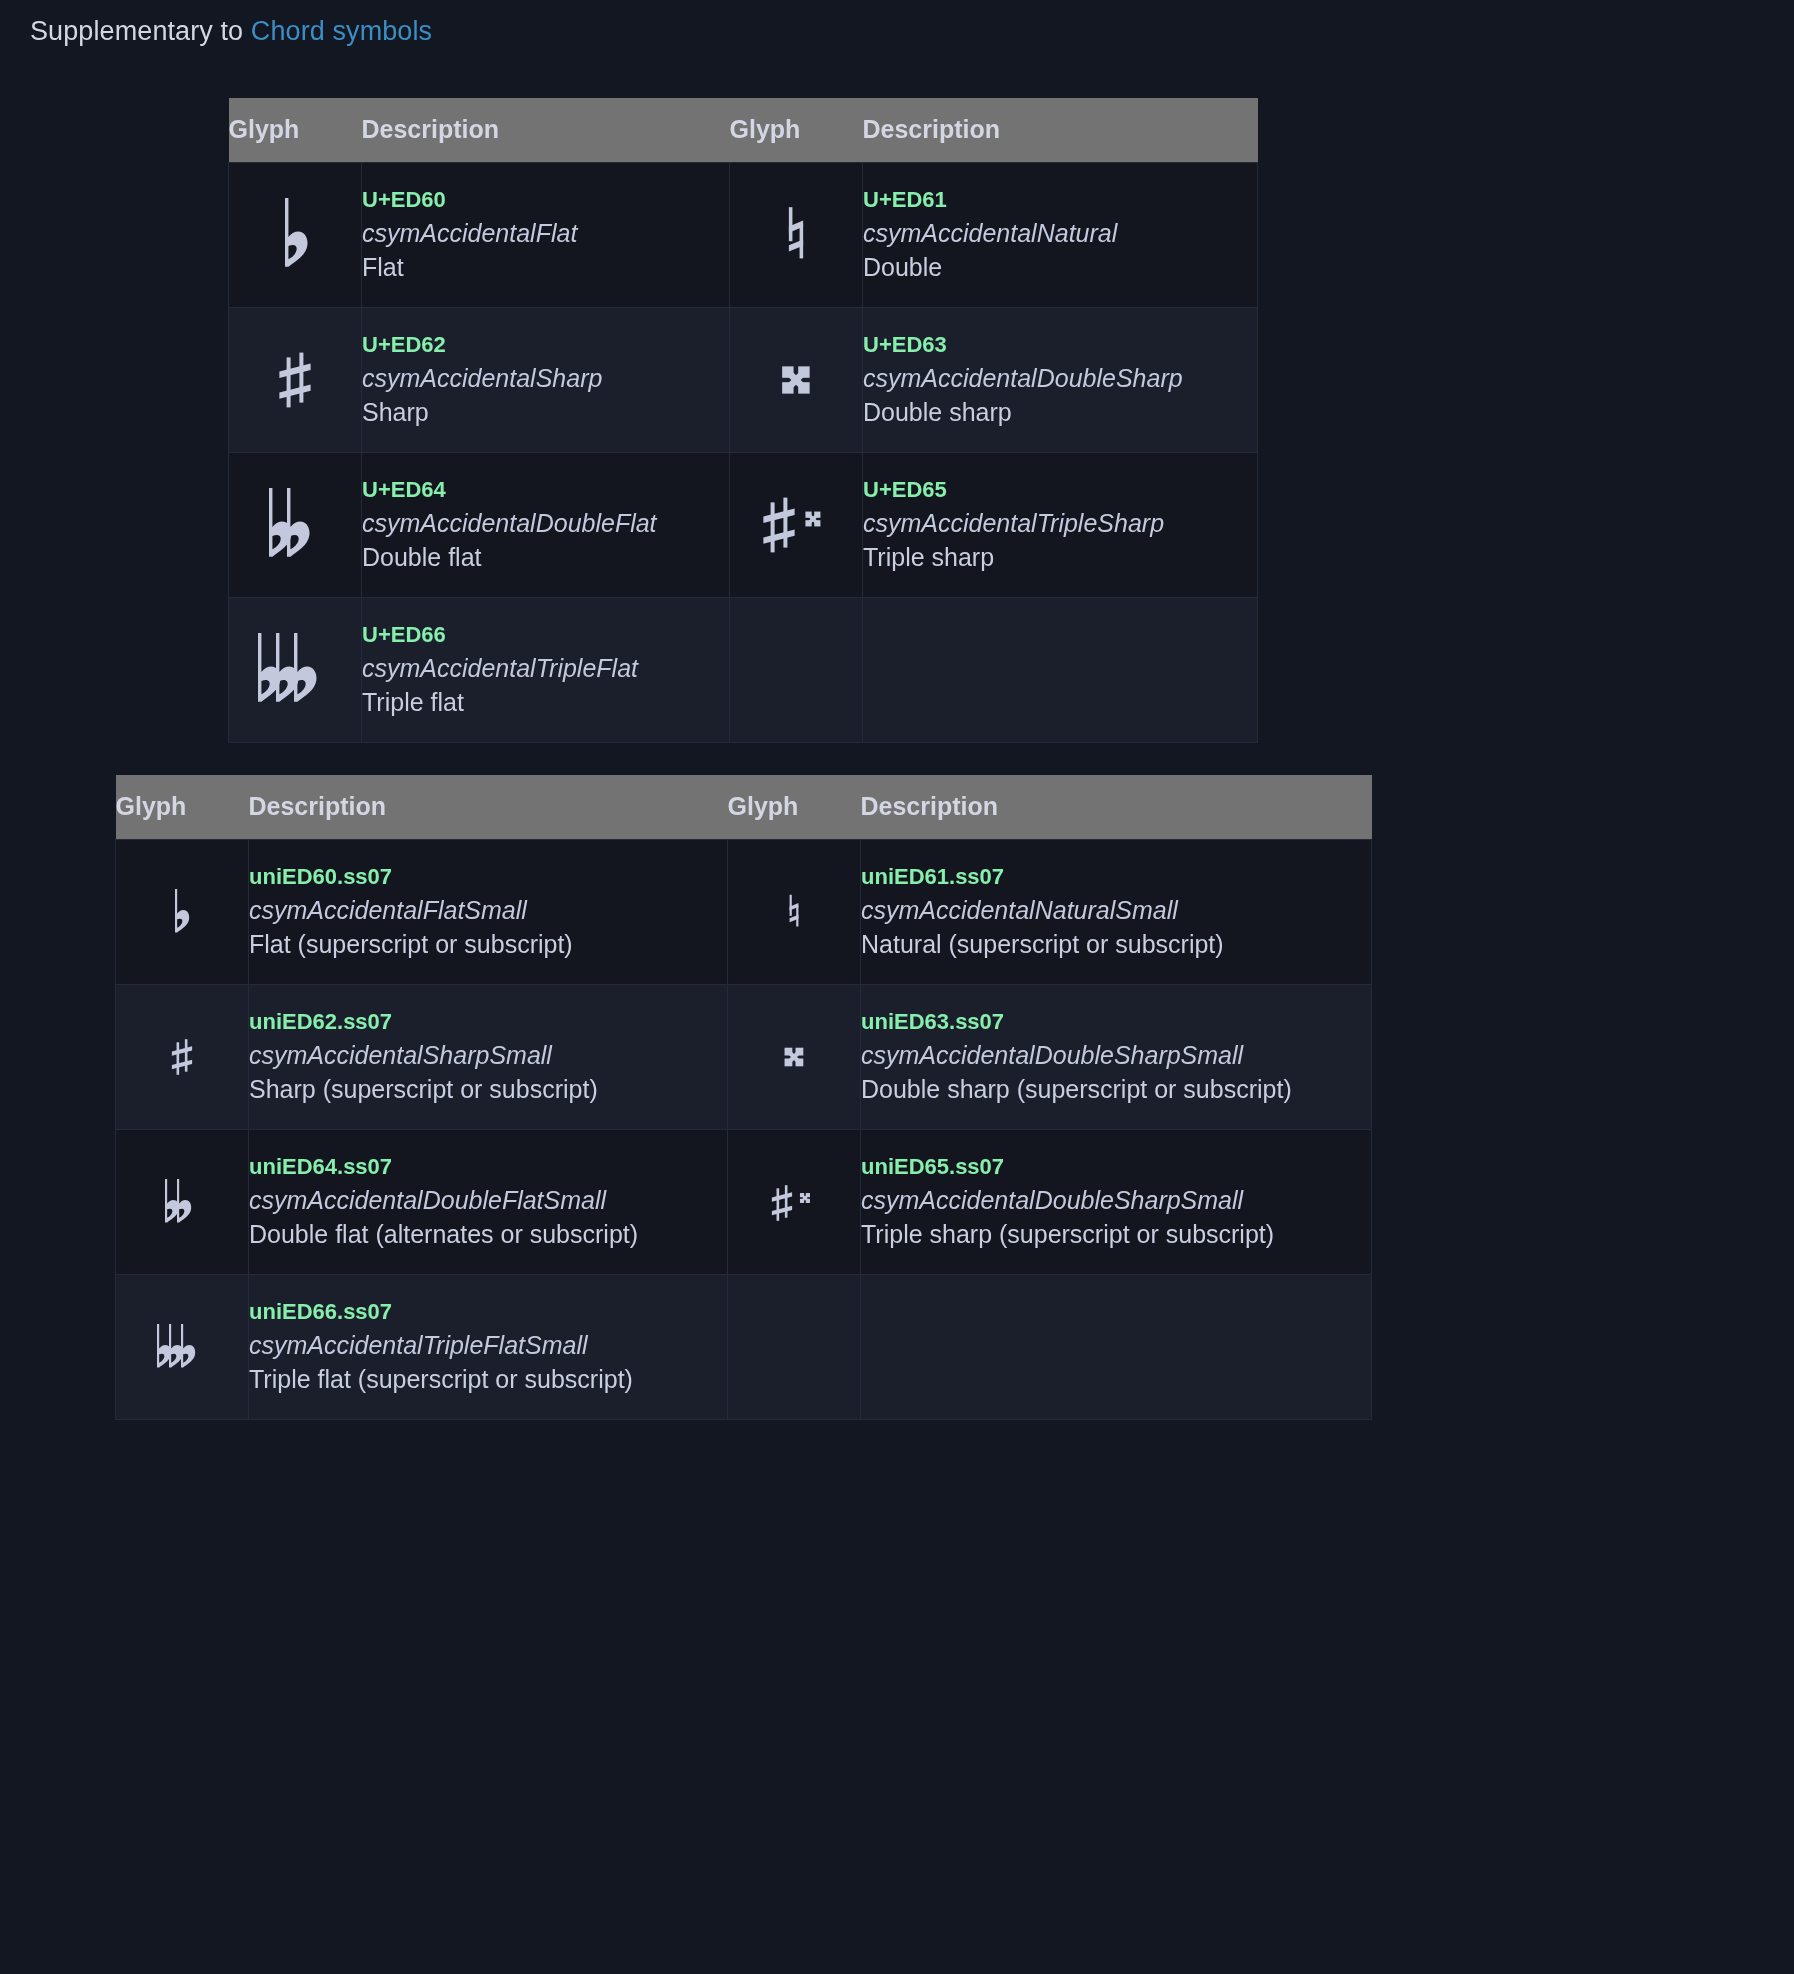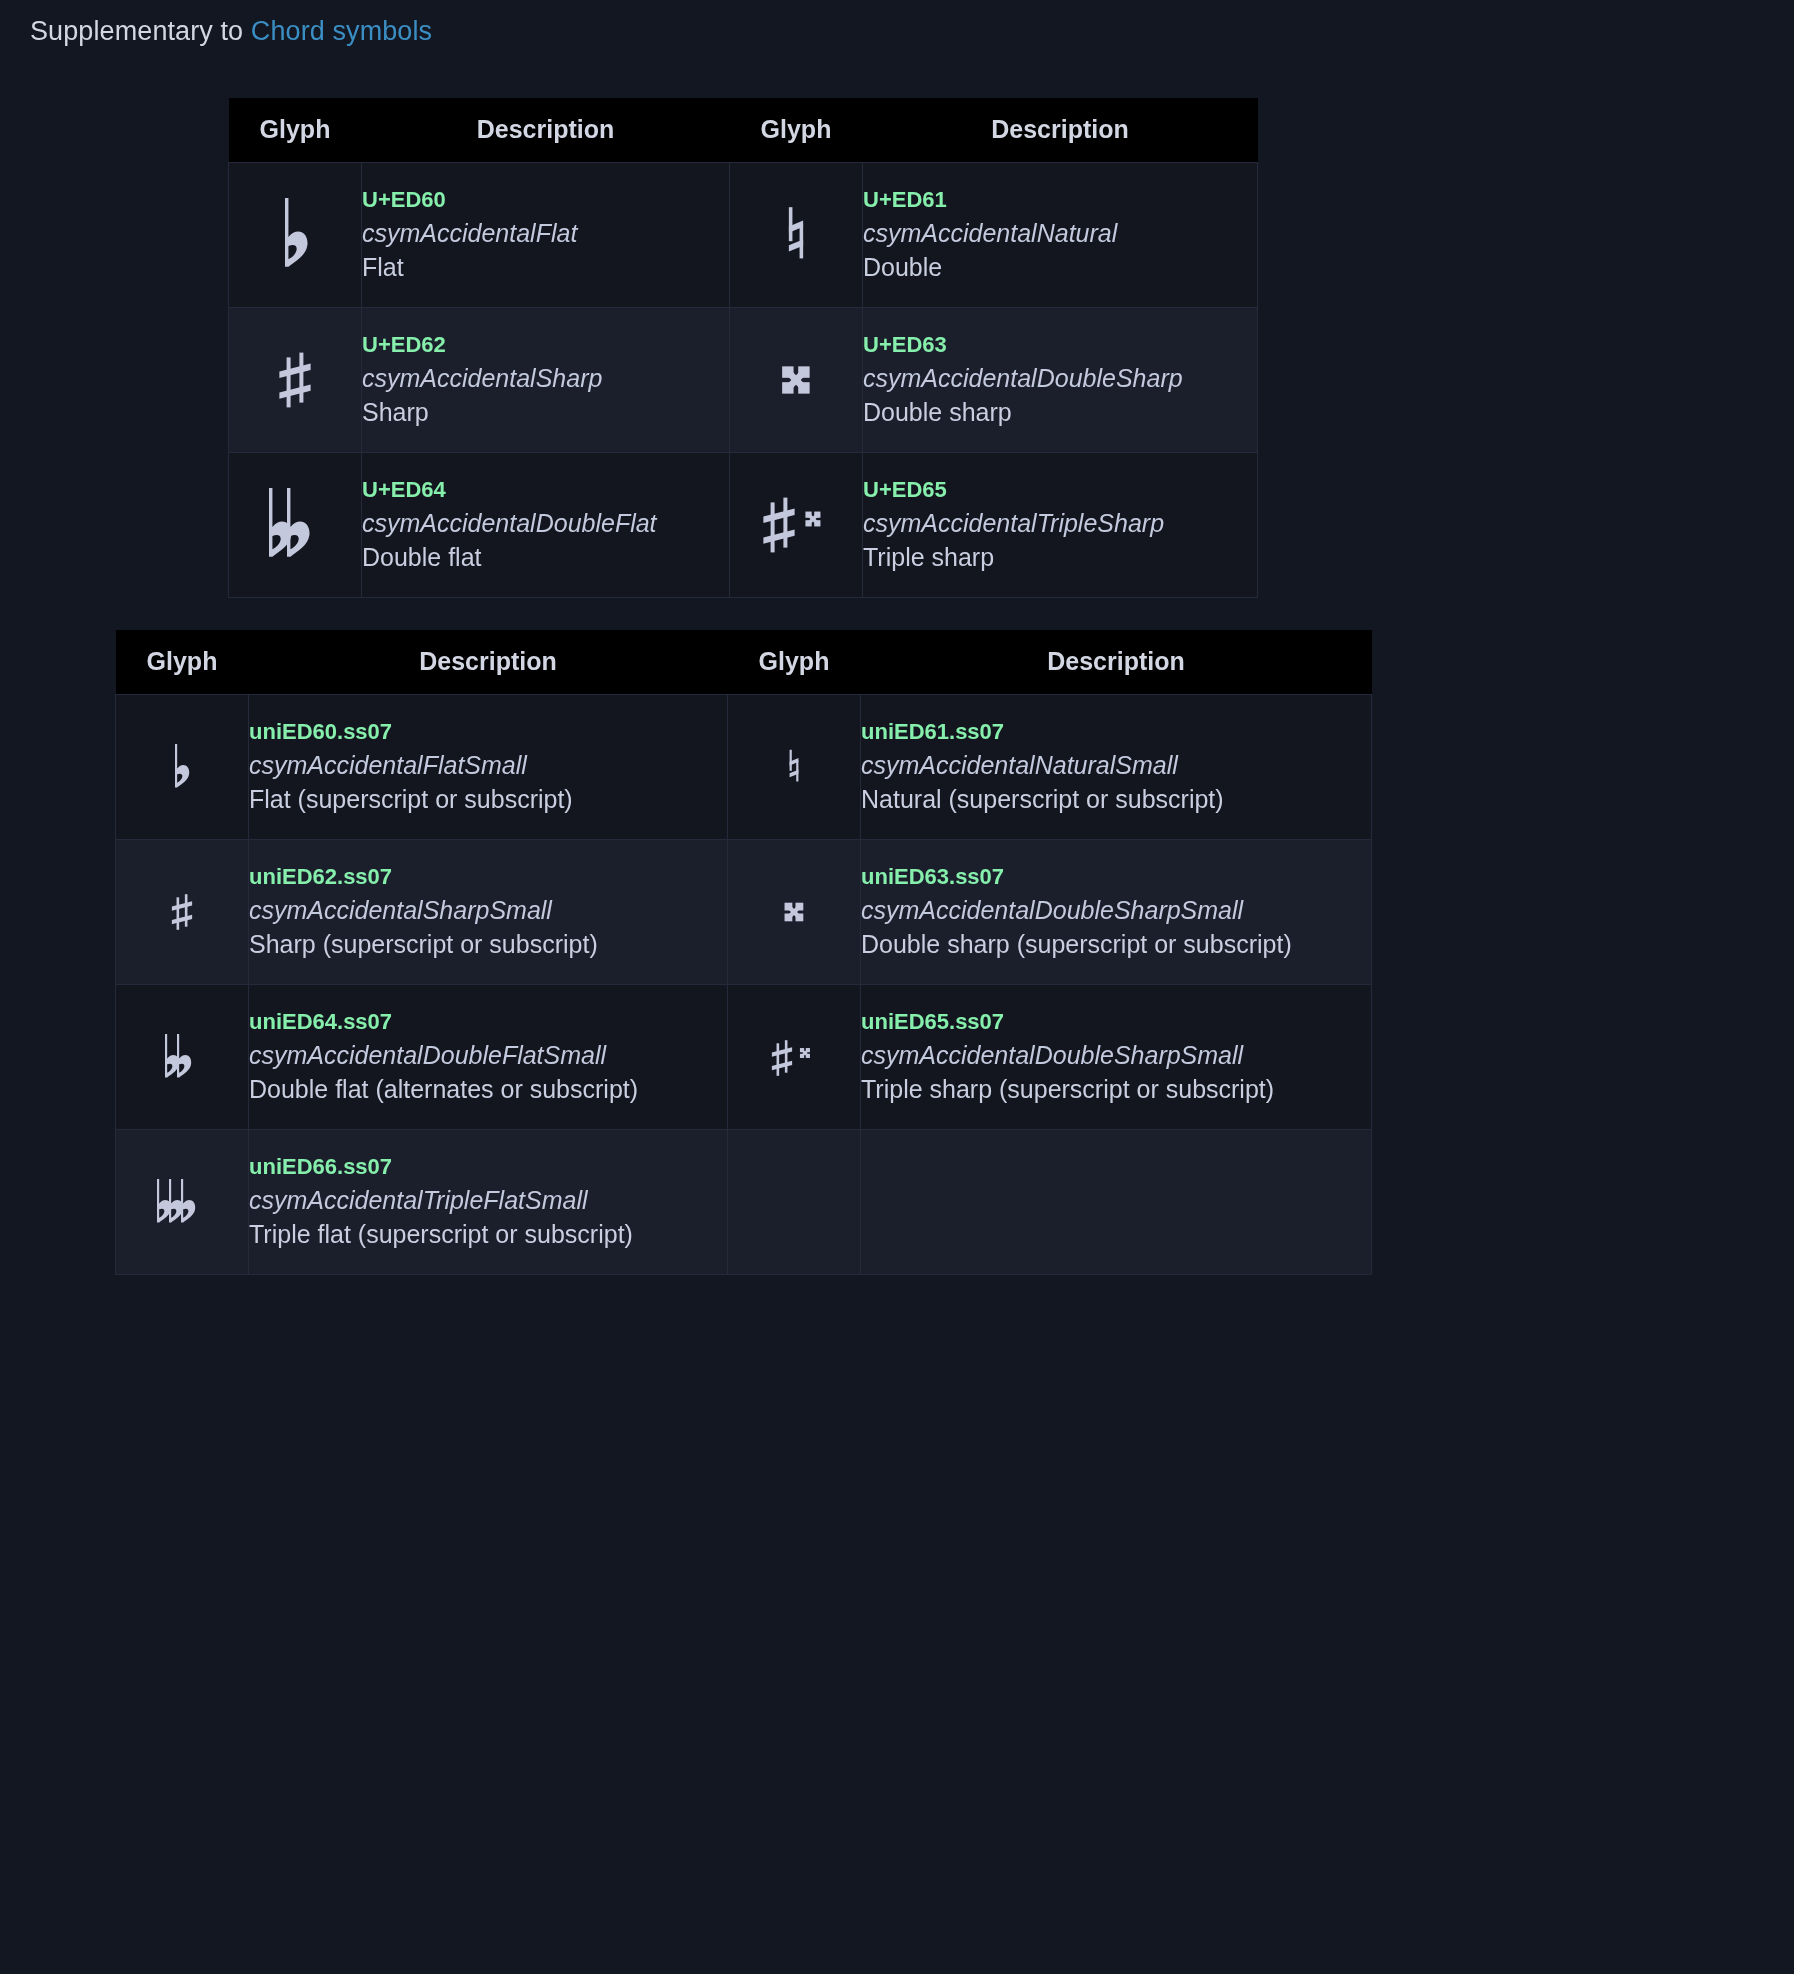--- a/index.html
+++ b/index.html
@@ -42,25 +42,25 @@
 
   
   #table-alternates-wrap { padding: 32px 0 0 115px; }
   #table-alternates { width: 1256px; }
   #table-alternates col.g { width: 133px; }
   #table-alternates col.d { width: 479px; }
   #table-alternates col.g2 { width: 133px; }
   #table-alternates col.d2 { width: 511px; }
 
   .gtable thead th {
-    background: #000000;
+    background: #737373;
     color: #d3d7e3;
     font-size: 25px;
     font-weight: bold;
-    text-align: center;
+    text-align: left;
     padding: 17px 0 18px 0;
     border: none;
   }
 
   .gtable tbody td {
     border: 1px solid #242a3a;
     vertical-align: middle;
     padding: 0;
   }
   .gtable tbody tr:nth-child(odd) td { background: #13161f; }
@@ -253,20 +253,67 @@
     <line x1="51.2" y1="35.2" x2="60.8" y2="44.8"></line>
     <line x1="60.8" y1="35.2" x2="51.2" y2="44.8"></line>
   </g>
                 </svg></span></td>
             <td class="cell-desc">
               <div class="code">U+ED65</div>
               <div class="gname">csymAccidentalTripleSharp</div>
               <div class="gdesc">Triple sharp</div>
             </td>
           </tr>
+          <tr>
+            <td class="cell-glyph"><span class="glyph-svg"><svg width="82" height="92" viewBox="0 0 82 92" xmlns="http://www.w3.org/2000/svg">
+                  <path d="
+    M 4 9
+    L 7.42 9
+    L 7.42 47.949999999999996
+    C 15.78 37.5, 27.75 42.82, 26.419999999999998 56.12
+    C 24.900000000000002 66.94999999999999, 15.02 71.69999999999999, 7.42 77.78
+    L 4 77.78
+    Z
+    M 7.42 56.88
+    L 7.42 70.18
+    C 17.68 65.62, 19.200000000000003 52.31999999999999, 7.42 56.88
+    Z" fill="#c3c8dc"></path>
+                  <path d="
+    M 22 9
+    L 25.42 9
+    L 25.42 47.949999999999996
+    C 33.78 37.5, 45.75 42.82, 44.42 56.12
+    C 42.900000000000006 66.94999999999999, 33.019999999999996 71.69999999999999, 25.42 77.78
+    L 22 77.78
+    Z
+    M 25.42 56.88
+    L 25.42 70.18
+    C 35.68 65.62, 37.2 52.31999999999999, 25.42 56.88
+    Z" fill="#c3c8dc"></path>
+                  <path d="
+    M 40 9
+    L 43.42 9
+    L 43.42 47.949999999999996
+    C 51.78 37.5, 63.75 42.82, 62.42 56.12
+    C 60.900000000000006 66.94999999999999, 51.019999999999996 71.69999999999999, 43.42 77.78
+    L 40 77.78
+    Z
+    M 43.42 56.88
+    L 43.42 70.18
+    C 53.68 65.62, 55.2 52.31999999999999, 43.42 56.88
+    Z" fill="#c3c8dc"></path>
+                </svg></span></td>
+            <td class="cell-desc">
+              <div class="code">U+ED66</div>
+              <div class="gname">csymAccidentalTripleFlat</div>
+              <div class="gdesc">Triple flat</div>
+            </td>
+            <td class="cell-glyph cell-empty"></td>
+            <td class="cell-desc cell-empty"></td>
+          </tr>
         </tbody>
     </table>
   </div>
 
 
   <div id="table-alternates-wrap">
     <table class="gtable" id="table-alternates">
       <colgroup>
         <col class="g">
           <col class="d">

